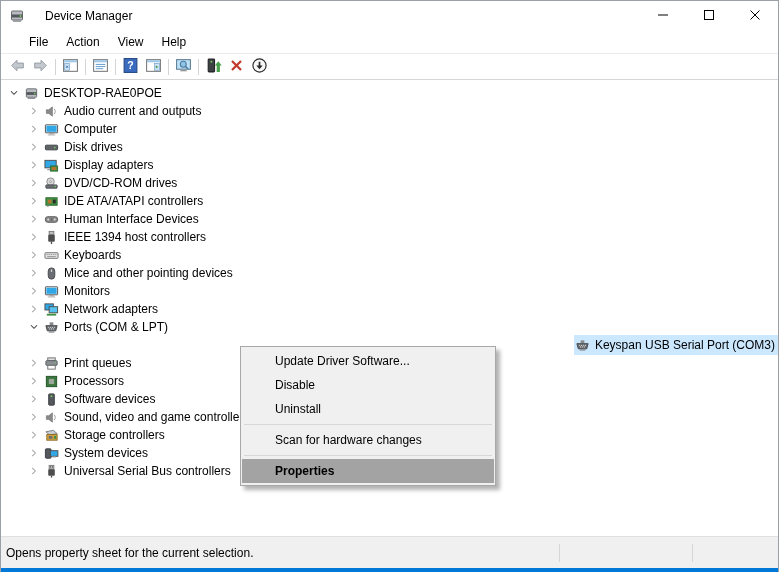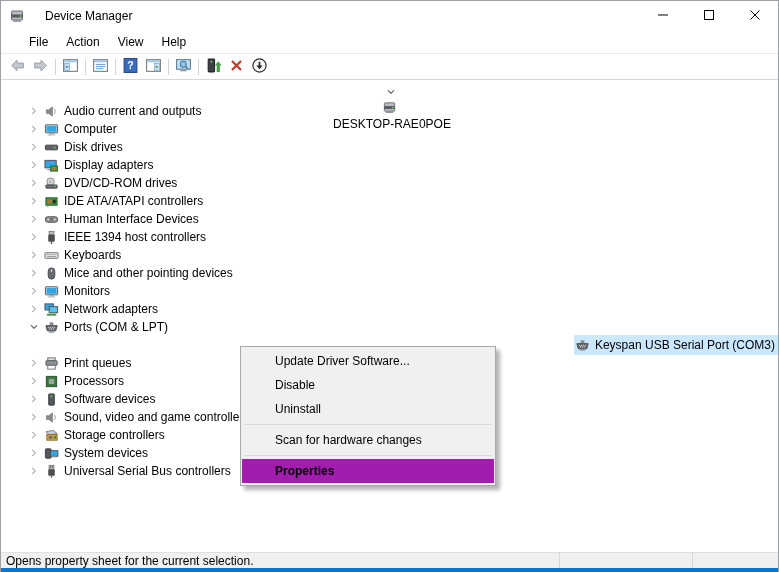--- a/index.html
+++ b/index.html
@@ -26,41 +26,41 @@
   .toolbar { height:26px; display:flex; align-items:center; padding-left:5px;
              border-bottom:1px solid #d6d6d6; flex:0 0 auto; }
   .tb-btn { width:23px; height:22px; display:flex; align-items:center; justify-content:center; }
   .tb-btn svg { width:17px; height:17px; }
   .tb-sep { width:1px; height:16px; background:#d4d4d4; margin:0 3px; }
 
   
   .content { flex:1 1 auto; background:#fff; position:relative; overflow:hidden; }
   .tree { padding-top:4px; }
   .trow { height:18px; display:flex; align-items:center; white-space:nowrap; }
-  .trow.l0 { padding-left:5px;flex-direction:column; }
+  .trow.l0 { padding-left:5px; }
   .trow.l1 { padding-left:25px; }
   .trow.l2 { padding-left:59px;justify-content:flex-end; }
   .chev { width:16px; height:16px; display:inline-flex; align-items:center; justify-content:center; margin-right:2px; flex:0 0 auto; }
   .chev svg { width:14px; height:14px; }
   .ticon { width:15px; height:15px; display:inline-flex; margin-right:5px; flex:0 0 auto; }
   .ticon svg { width:15px; height:15px; }
   .tlabel { line-height:18px; }
   .sel { display:inline-flex; align-items:center; background:#cce8ff; padding:1px 3px 1px 1px; }
   .sel .ticon { margin-right:5px; }
 
   
   .context-menu { position:absolute; left:239px; top:345px; width:256px;
                   background:#f0f0f0; border:1px solid #a8a8a8;
                   box-shadow:4px 4px 4px rgba(0,0,0,0.30); padding:2px 1px; z-index:10; }
   .cm-item { padding:5px 10px 5px 33px; cursor:default; }
-  .cm-item.highlight { background:#a21caf; font-weight:bold; }
+  .cm-item.highlight { background:#a3a3a3; font-weight:bold; }
   .cm-sep { height:1px; background:#d7d7d7; margin:3px 2px; }
 
   
-  .statusbar { height:16px; background:#f0f0f0; border-top:1px solid #e0e0e0;
+  .statusbar { height:32px; background:#f0f0f0; border-top:1px solid #e0e0e0;
                display:flex; align-items:center; flex:0 0 auto; }
   .sb-pane1 { width:558px; padding-left:5px; overflow:hidden; }
   .sb-sep { width:1px; height:18px; background:#d7d7d7; }
   .sb-pane2 { width:132px; height:100%; }
   .sb-pane3 { flex:1; height:100%; }
 
   .accent-strip { height:4px; background:#0078d7; flex:0 0 auto; }
 </style>
 </head>
 <body>

